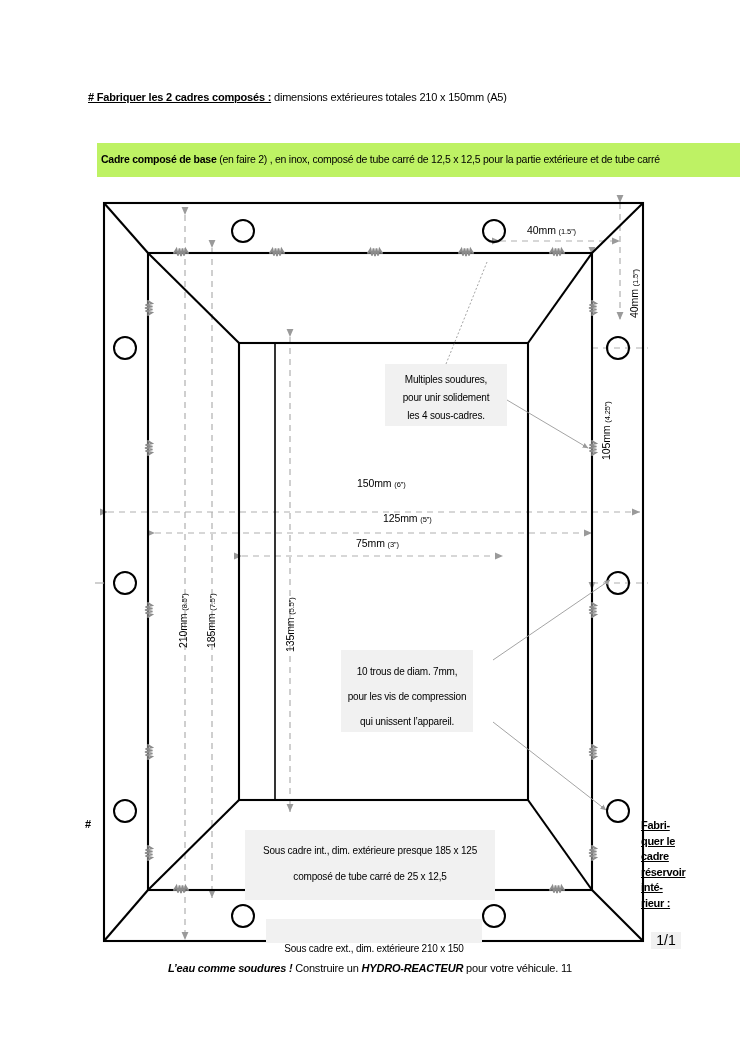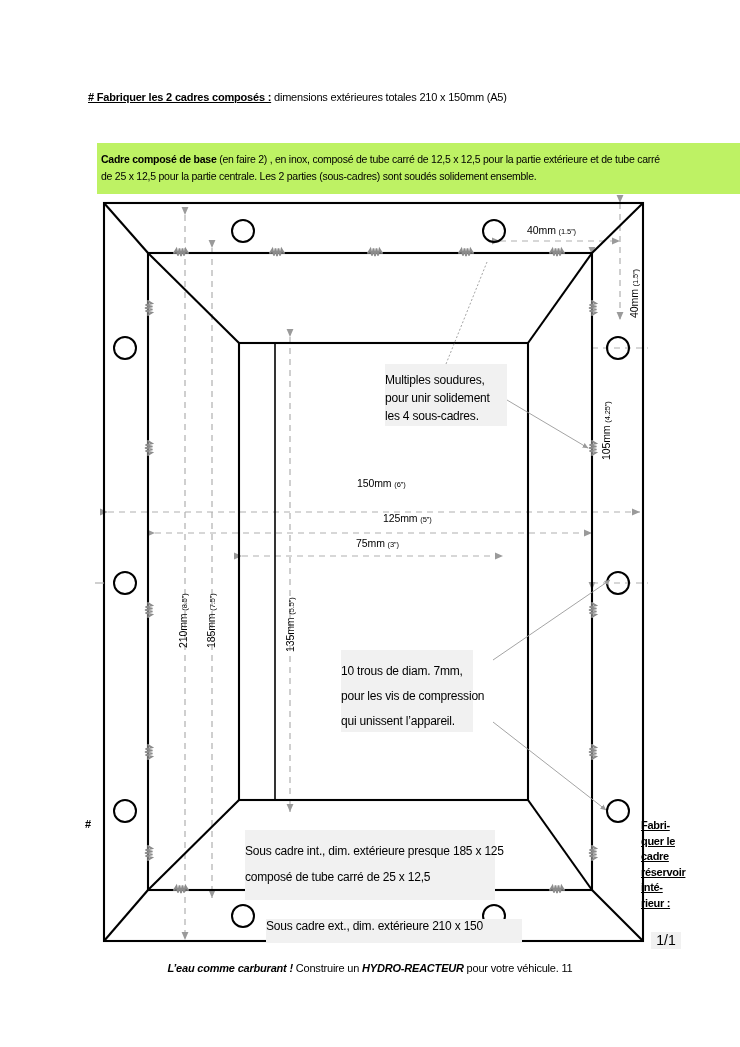--- a/index.html
+++ b/index.html
@@ -64,41 +64,42 @@
     width: 740px;
     height: 1047px;
     pointer-events: none;
   }
 
   
   .callout {
     position: absolute;
     background: #f1f1f1;
     box-sizing: border-box;
-    font-size: 12px;
+    font-size: 10px;
     color: #000;
+    text-align: center;
     letter-spacing: -0.2px;
   }
   .callout div { white-space: nowrap; }
 
   #callout-welds {
     left: 385px; top: 364px; width: 122px; height: 62px;
     padding-top: 7px; line-height: 18px;
   }
   #callout-holes {
     left: 341px; top: 650px; width: 132px; height: 82px;
     padding-top: 9px; line-height: 25px;
   }
   #callout-inner {
     left: 245px; top: 830px; width: 250px; height: 70px;
     padding-top: 8px; line-height: 26px;
   }
   #callout-outer {
-    left: 266px; top: 919px; width: 256px; height: 24px;
-    padding-top: 0; line-height: 14px;
+    left: 266px; top: 919px; width: 216px; height: 24px;
+    padding-top: 23px; line-height: 14px;
   }
 
   
   .dim {
     position: absolute;
     font-size: 10.5px;
     white-space: nowrap;
     letter-spacing: -0.1px;
     color: #000;
   }
@@ -159,21 +160,20 @@
 <body>
 
 <div class="page">
 
   <div class="heading">
     <span class="strong"># Fabriquer les 2 cadres composés :</span><span class="rest"> dimensions extérieures totales 210 x 150mm (A5)</span>
   </div>
 
   <div class="intro-box">
     <b>Cadre composé de base</b><span> (en faire 2) , en inox, composé de tube carré de 12,5 x 12,5 pour la partie extérieure et de tube carré</span><br>
-    <span>de 25 x 12,5 pour la partie centrale. Les 2 parties (sous-cadres) sont  soudés solidement ensemble.</span>
   </div>
 
   <svg class="drawing" viewBox="0 0 740 1047" width="740" height="1047" xmlns="http://www.w3.org/2000/svg">
     <defs>
       <marker id="arrHead" markerWidth="7" markerHeight="7" refX="6" refY="3.5" orient="auto" markerUnits="strokeWidth">
         <path d="M0,0.6 L6.4,3.5 L0,6.4 Z" fill="#9a9a9a"></path>
       </marker>
       <marker id="arrHeadSm" markerWidth="8" markerHeight="8" refX="7" refY="4" orient="auto" markerUnits="strokeWidth">
         <path d="M0,1 L7,4 L0,7 Z" fill="#9a9a9a"></path>
       </marker>
@@ -357,16 +357,16 @@
     <div>quer le</div>
     <div>cadre</div>
     <div>réservoir</div>
     <div>inté-</div>
     <div>rieur :</div>
   </div>
 
   <div class="page-num">1/1</div>
 
   <div class="footer">
-    <span class="it">L’eau comme carburant !</span><span> Construire un </span><span class="bi">HYDRO-REACTEUR</span><span> pour votre véhicule. 11</span>
+    <span class="it">L’eau comme soudures !</span><span> Construire un </span><span class="bi">HYDRO-REACTEUR</span><span> pour votre véhicule. 11</span>
   </div>
 
 </div>
 
 </body></html>

